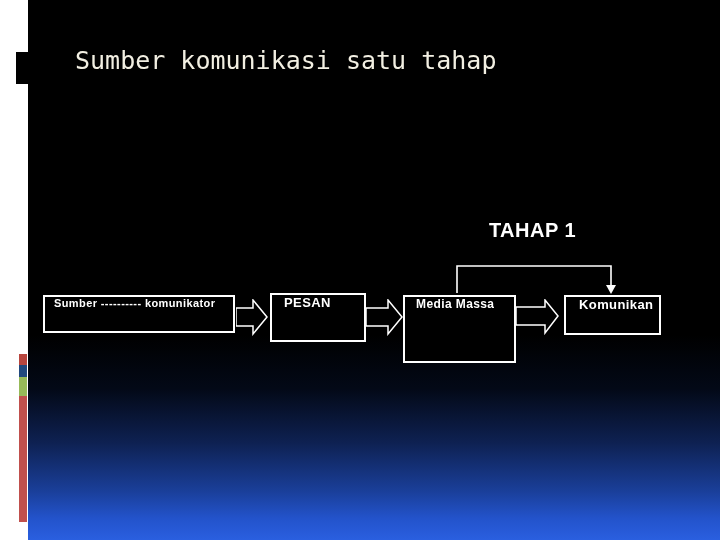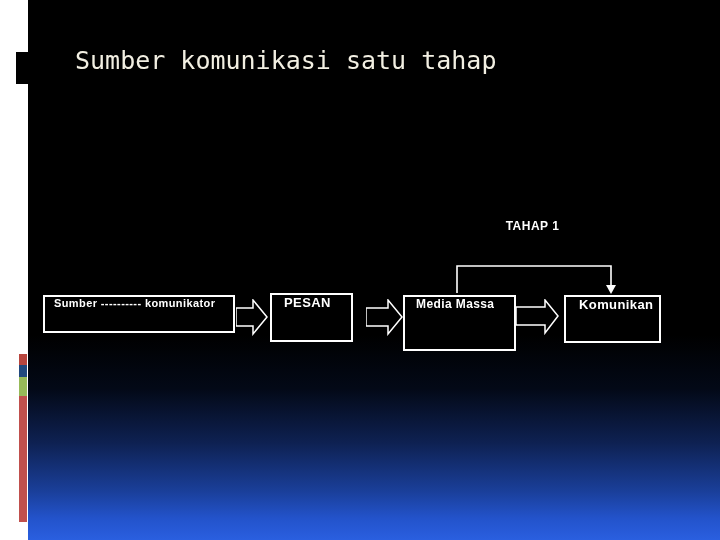--- a/index.html
+++ b/index.html
@@ -35,41 +35,41 @@
   .title {
     position: absolute; left: 75px; top: 42px;
     font-family: "DejaVu Sans Mono", monospace;
     font-size: 25px; line-height: 37px;
     color: #f2efe2;
     white-space: nowrap;
   }
   .stage-label {
     position: absolute; left: 460px; top: 219px; width: 145px;
     text-align: center;
-    color: #ffffff; font-size: 12px; font-weight: 700;
+    color: #ffffff; font-size: 20px; font-weight: 700;
     letter-spacing: 0.5px;
   }
   .connector-svg {
     position: absolute; left: 450px; top: 260px;
   }
   .flow-box {
     position: absolute;
     background: #000000;
     border: 2px solid #ffffff;
     color: #ffffff;
     display: flex; align-items: flex-start;
     box-sizing: border-box;
     letter-spacing: 0.4px;
     white-space: nowrap;
     font-weight: bold;
   }
   .box-sumber    { left: 43px;  top: 295px; width: 192px; height: 38px; font-size: 11px; padding-left: 9px; }
-  .box-pesan     { left: 270px; top: 293px; width: 83px;  height: 49px; font-size: 13px; padding-left: 12px; }
-  .box-media     { left: 403px; top: 295px; width: 113px; height: 56px; font-size: 12px; padding-left: 11px; }
-  .box-komunikan { left: 564px; top: 295px; width: 97px;  height: 48px; font-size: 13px; padding-left: 13px; }
+  .box-pesan     { left: 270px; top: 293px; width: 96px;  height: 49px; font-size: 13px; padding-left: 12px; }
+  .box-media     { left: 403px; top: 295px; width: 113px; height: 68px; font-size: 12px; padding-left: 11px; }
+  .box-komunikan { left: 564px; top: 295px; width: 97px;  height: 40px; font-size: 13px; padding-left: 13px; }
   .flow-arrow { position: absolute; }
   .arrow-1 { left: 236px; top: 299px; }
   .arrow-2 { left: 366px; top: 299px; }
   .arrow-3 { left: 516px; top: 299px; }
 </style>
 </head>
 <body>
 
 <div class="slide">
 

